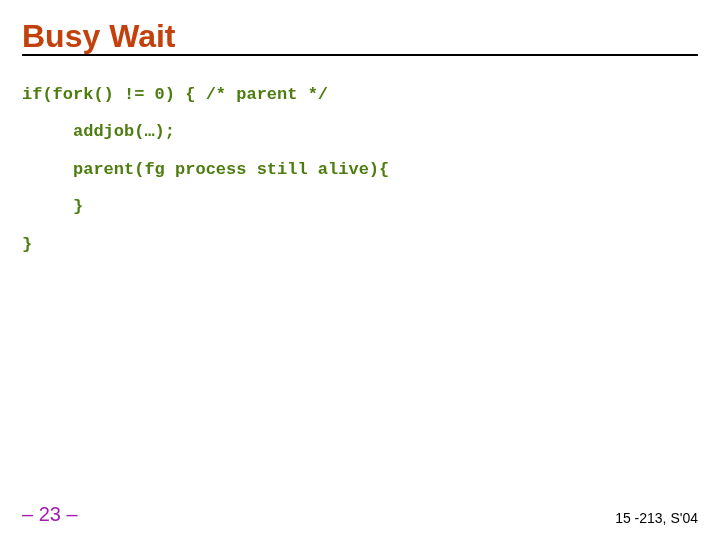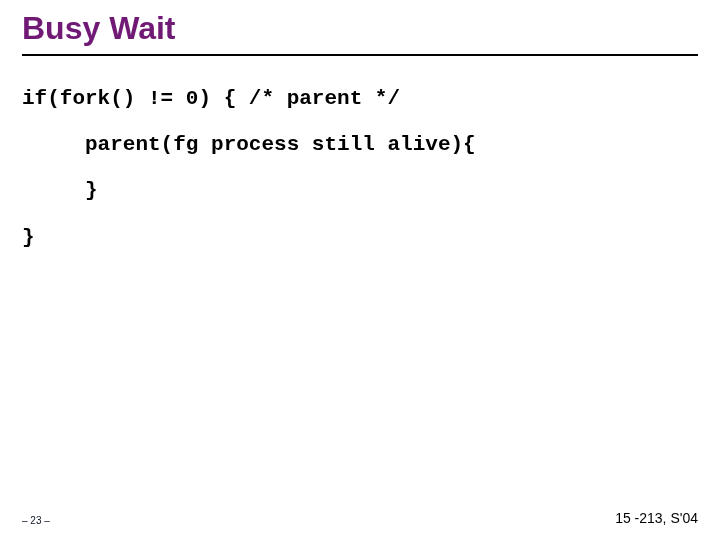--- a/index.html
+++ b/index.html
@@ -6,70 +6,71 @@
   body {
     width: 720px;
     height: 540px;
     background: #ffffff;
     position: relative;
     font-family: Arial, Helvetica, sans-serif;
     overflow: hidden;
   }
   .title {
     position: absolute;
-    top: 10px;
+    top: 18px;
     left: 22px;
     font-size: 32px;
     font-weight: bold;
-    color: #701a75;
+    color: #c2410c;
   }
   .rule {
     position: absolute;
     top: 54px;
     left: 22px;
     width: 676px;
     height: 2px;
     background: #000000;
   }
   .code-area {
     position: absolute;
     top: 76px;
     left: 22px;
     width: 676px;
     font-family: "Courier New", Courier, monospace;
-    font-size: 21px;
+    font-size: 17px;
     font-weight: bold;
     line-height: 2.2;
-    color: #000000;
+    color: #4d7c0f;
   }
   .code-line { white-space: pre; }
   .italic { }
   .footer-left {
     position: absolute;
     bottom: 14px;
     left: 22px;
-    font-size: 10px;
-    color: #0f172a;
+    font-size: 20px;
+    color: #a21caf;
   }
   .footer-right {
     position: absolute;
     bottom: 14px;
     right: 22px;
     font-size: 14px;
     color: #000000;
     text-align: center;
   }
 </style>
 </head>
 <body>
 
 <div class="title">Busy Wait</div>
 <div class="rule"></div>
 
 <div class="code-area">
   <div class="code-line"><span>if(fork() != 0) { </span><span>/* parent */</span></div>
+  <div class="code-line">     addjob(…);</div>
   <div class="code-line"><span>     parent(</span><span class="italic">fg process still alive</span><span>){</span></div>
   <div class="code-line">     }</div>
   <div class="code-line">}</div>
 </div>
 
 <div class="footer-left">– 23 –</div>
 <div class="footer-right">15 -213, S'04</div>
 
 </body></html>

